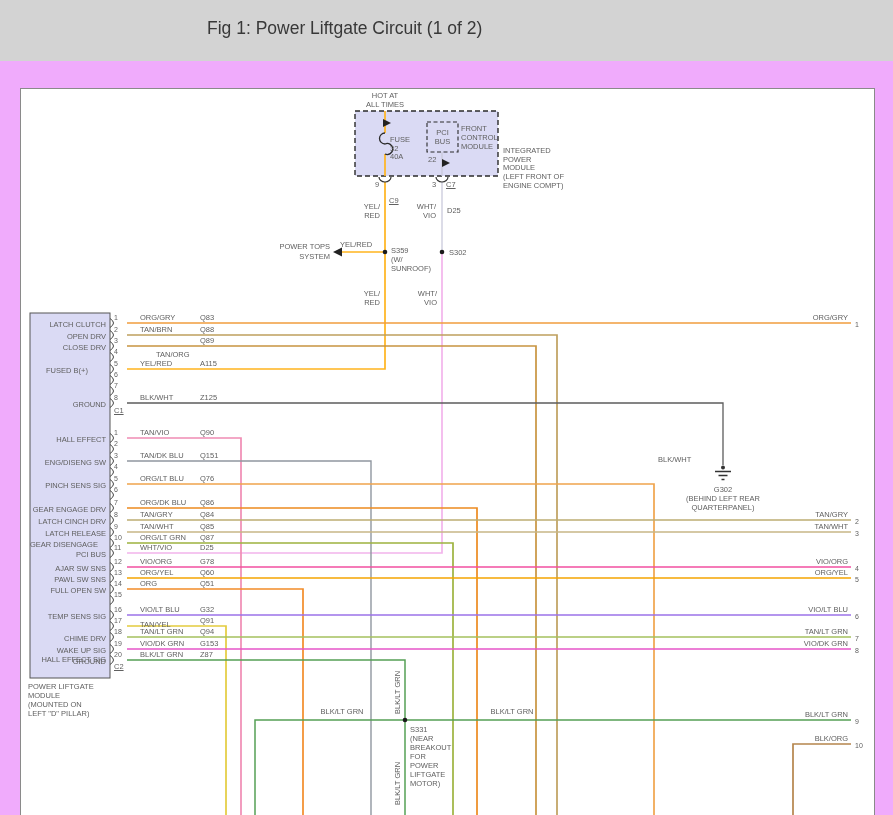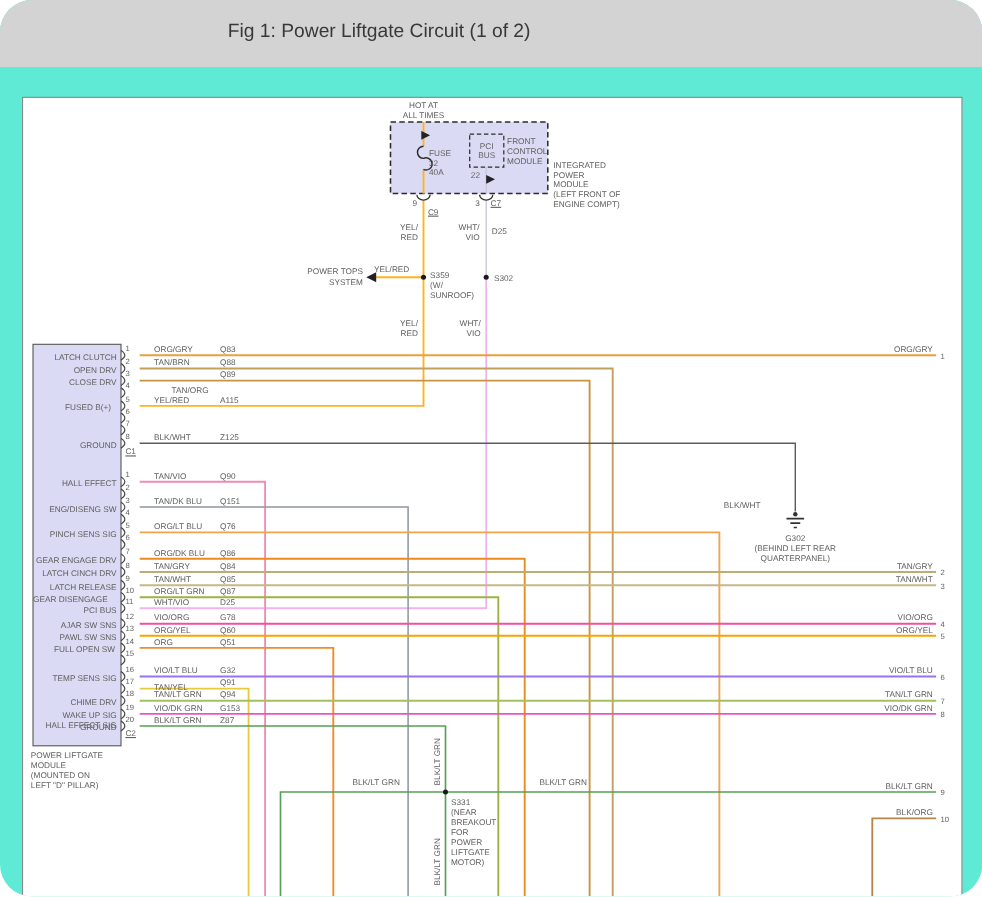--- a/index.html
+++ b/index.html
@@ -1,17 +1,17 @@
 <!DOCTYPE html>
 <html><head>
 <meta charset="utf-8">
 <style>
   html,body{margin:0;padding:0;background:#ffffff;}
-  #page{position:relative;width:893px;height:815px;overflow:hidden;background:#5eead4;
-        font-family:"Liberation Sans",sans-serif;border-radius:29px;}
+  #page{position:relative;width:893px;height:815px;overflow:hidden;background:#f0abfc;
+        font-family:"Liberation Sans",sans-serif;}
   #titlebar{position:absolute;left:0;top:0;width:893px;height:61px;background:#d3d3d3;}
   #title{position:absolute;left:207px;top:18px;font-size:17.5px;color:#383838;}
   svg{position:absolute;left:0;top:0;}
   .lbl{position:absolute;font-size:7.5px;line-height:9px;color:#606060;white-space:pre-line;}
   .und{text-decoration:underline;}
   .rot{transform:rotate(-90deg);transform-origin:0 0;white-space:nowrap;}
   .ctr{text-align:center;}
   .rgt{text-align:right;}
 </style>
 </head>
@@ -129,21 +129,21 @@
     <span class="lbl" style="left:461px;top:124px;">FRONT
 CONTROL
 MODULE</span>
     <span class="lbl" style="left:503px;top:111px;line-height:8.7px;margin-top:36px;">INTEGRATED
 POWER
 MODULE
 (LEFT FRONT OF
 ENGINE COMPT)</span>
     <span class="lbl" style="left:428px;top:155px;">22</span>
     <span class="lbl" style="left:375px;top:180px;">9</span>
-    <span class="lbl und" style="left:389px;top:188px;">C9</span>
+    <span class="lbl und" style="left:389px;top:196px;">C9</span>
     <span class="lbl" style="left:432px;top:180px;">3</span>
     <span class="lbl und" style="left:446px;top:180px;">C7</span>
 
     <span class="lbl rgt" style="left:358px;top:202px;width:22px;">YEL/
 RED</span>
     <span class="lbl rgt" style="left:414px;top:202px;width:22px;">WHT/
 VIO</span>
     <span class="lbl" style="left:447px;top:206px;">D25</span>
     <span class="lbl rgt" style="left:248px;top:242px;width:82px;line-height:9.5px;">POWER TOPS
 SYSTEM</span>
@@ -189,21 +189,21 @@
       <span class="lbl" style="left: 200px; top: 325px;">Q88</span>
       <span class="lbl" style="left: 30px; width: 76px; top: 332px; text-align: right;">OPEN DRV</span>
       <span class="lbl" style="left: 114px; top: 336px; font-size: 7px;">3</span>
       <span class="lbl" style="left: 156px; top: 336px; margin-top: 14px;">TAN/ORG</span>
       <span class="lbl" style="left: 200px; top: 336px;">Q89</span>
       <span class="lbl" style="left: 30px; width: 76px; top: 343px; text-align: right;">CLOSE DRV</span>
       <span class="lbl" style="left: 114px; top: 347px; font-size: 7px;">4</span>
       <span class="lbl" style="left: 114px; top: 359px; font-size: 7px;">5</span>
       <span class="lbl" style="left: 140px; top: 359px;">YEL/RED</span>
       <span class="lbl" style="left: 200px; top: 359px;">A115</span>
-      <span class="lbl" style="left: 36px; width: 88px; top: 366px; text-align: center;">FUSED B(+)</span>
+      <span class="lbl" style="left: 46px; width: 88px; top: 366px; text-align: left;">FUSED B(+)</span>
       <span class="lbl" style="left: 114px; top: 370px; font-size: 7px;">6</span>
       <span class="lbl" style="left: 114px; top: 381px; font-size: 7px;">7</span>
       <span class="lbl" style="left: 114px; top: 393px; font-size: 7px;">8</span>
       <span class="lbl" style="left: 140px; top: 393px;">BLK/WHT</span>
       <span class="lbl" style="left: 200px; top: 393px;">Z125</span>
       <span class="lbl" style="left: 30px; width: 76px; top: 400px; text-align: right;">GROUND</span>
       <span class="lbl" style="left: 114px; top: 428px; font-size: 7px;">1</span>
       <span class="lbl" style="left: 140px; top: 428px;">TAN/VIO</span>
       <span class="lbl" style="left: 200px; top: 428px;">Q90</span>
       <span class="lbl" style="left: 30px; width: 76px; top: 435px; text-align: right;">HALL EFFECT</span>
@@ -242,21 +242,21 @@
       <span class="lbl" style="left: 140px; top: 557px;">VIO/ORG</span>
       <span class="lbl" style="left: 200px; top: 557px;">G78</span>
       <span class="lbl" style="left: 30px; width: 76px; top: 564px; text-align: right;">AJAR SW SNS</span>
       <span class="lbl" style="left: 114px; top: 568px; font-size: 7px;">13</span>
       <span class="lbl" style="left: 140px; top: 568px;">ORG/YEL</span>
       <span class="lbl" style="left: 200px; top: 568px;">Q60</span>
       <span class="lbl" style="left: 30px; width: 76px; top: 575px; text-align: right;">PAWL SW SNS</span>
       <span class="lbl" style="left: 114px; top: 579px; font-size: 7px;">14</span>
       <span class="lbl" style="left: 140px; top: 579px;">ORG</span>
       <span class="lbl" style="left: 200px; top: 579px;">Q51</span>
-      <span class="lbl" style="left: 30px; width: 76px; top: 586px; text-align: left; padding-left: 19px;">FULL OPEN SW</span>
+      <span class="lbl" style="left: 30px; width: 76px; top: 586px; text-align: right;">FULL OPEN SW</span>
       <span class="lbl" style="left: 114px; top: 590px; font-size: 7px;">15</span>
       <span class="lbl" style="left: 114px; top: 605px; font-size: 7px;">16</span>
       <span class="lbl" style="left: 140px; top: 605px;">VIO/LT BLU</span>
       <span class="lbl" style="left: 200px; top: 605px;">G32</span>
       <span class="lbl" style="left: 30px; width: 76px; top: 612px; text-align: right;">TEMP SENS SIG</span>
       <span class="lbl" style="left: 114px; top: 616px; font-size: 7px;">17</span>
       <span class="lbl" style="left: 140px; top: 620px;">TAN/YEL</span>
       <span class="lbl" style="left: 200px; top: 616px;">Q91</span>
       <span class="lbl" style="left: 30px; width: 76px; top: 623px; text-align: right; margin-top: 32px;">HALL EFFECT SIG</span>
       <span class="lbl" style="left: 114px; top: 627px; font-size: 7px;">18</span>

